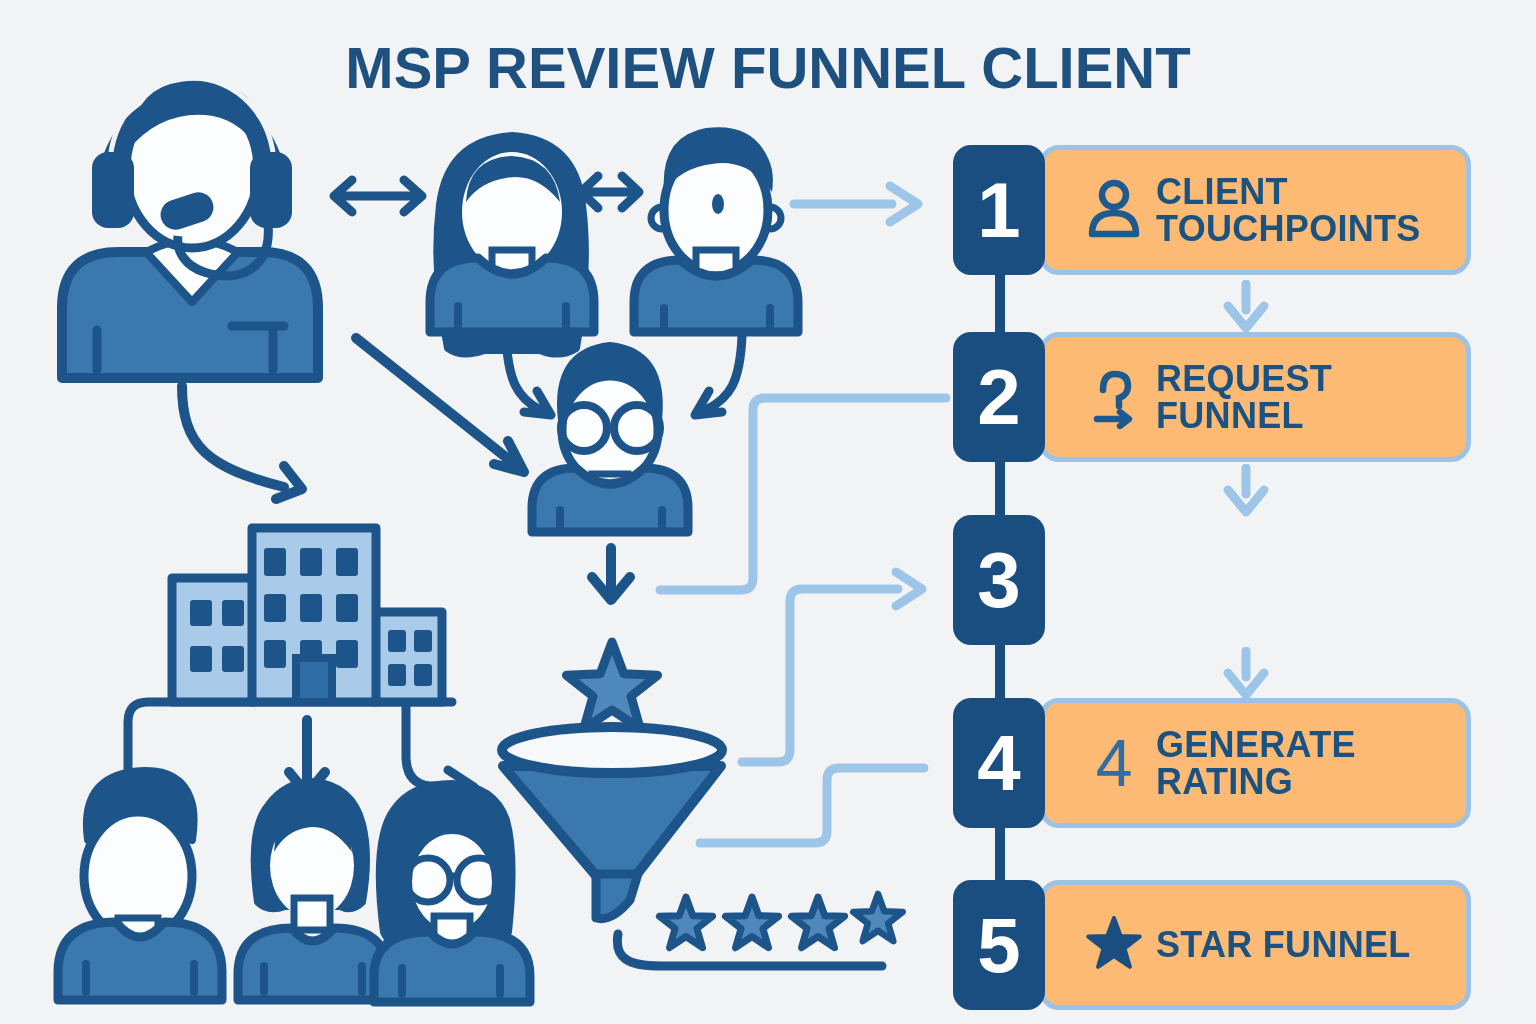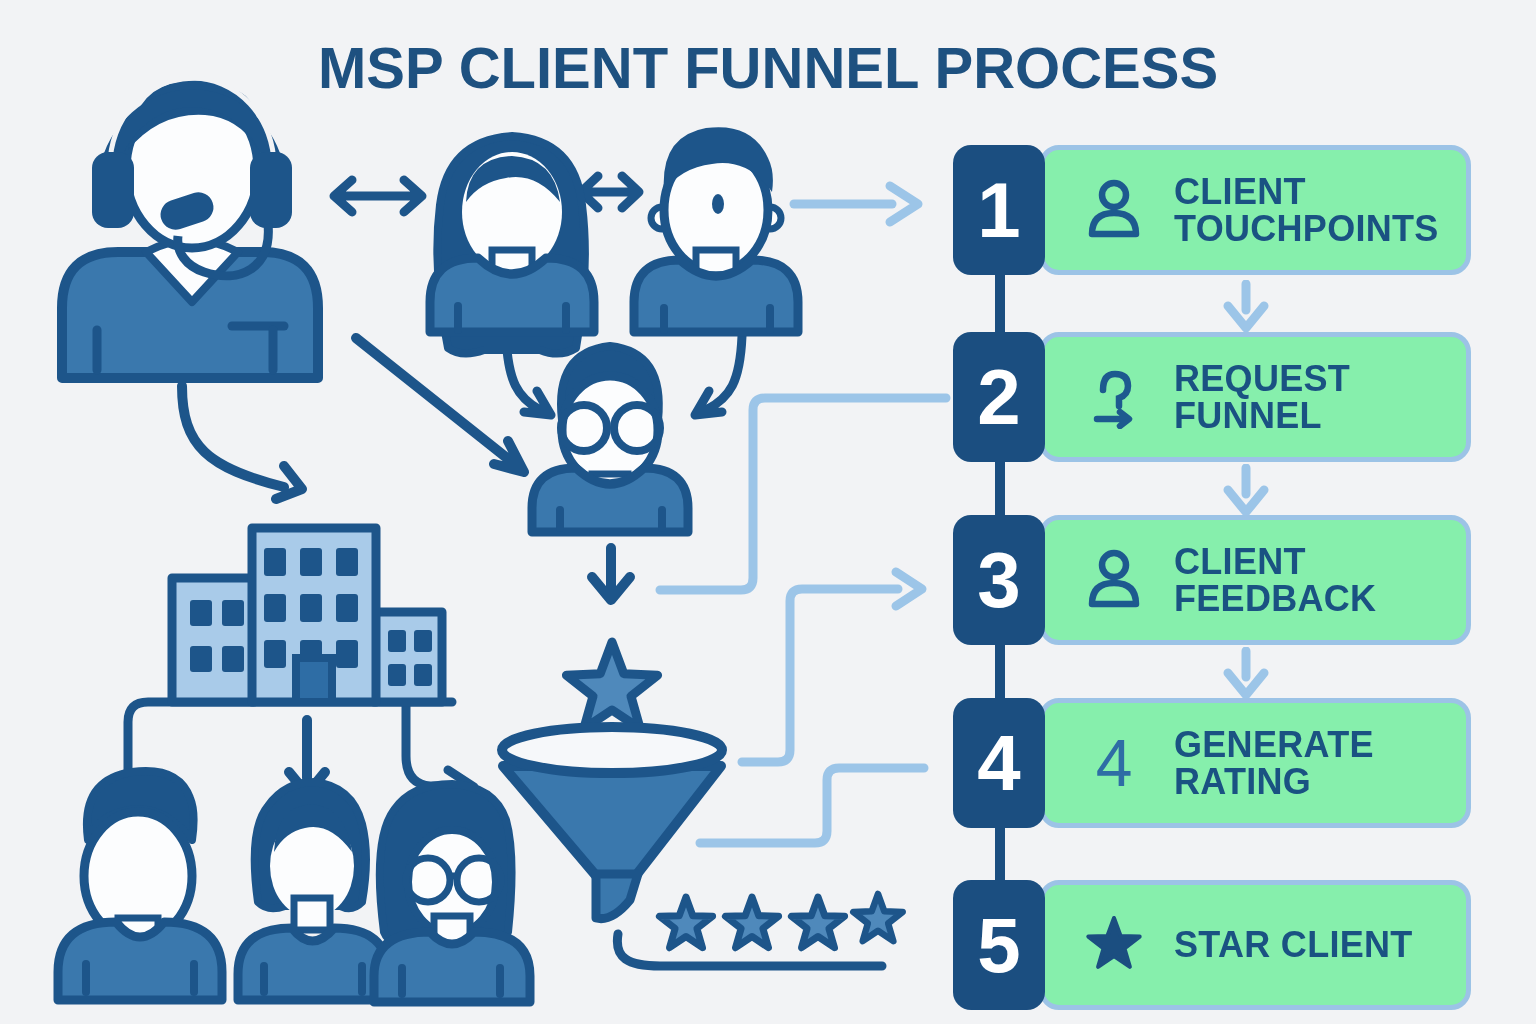--- a/index.html
+++ b/index.html
@@ -12,23 +12,23 @@
     position:absolute;top:34px;left:0;width:100%;
     text-align:center;margin:0;
     font-size:58px;font-weight:800;letter-spacing:0px;
     color:#1e5180;
   }
   .illustration{position:absolute;left:0;top:0;}
   
   .step{position:absolute;left:953px;width:518px;height:130px;}
   .step .card{
     position:absolute;left:86px;top:0;right:0;bottom:0;
-    background:#86efac;border:5px solid #9cc3e6;border-radius:20px;
+    background:#fdba74;border:5px solid #9cc3e6;border-radius:20px;
     box-sizing:border-box;display:flex;align-items:center;
-    padding-left:38px;gap:28px;
+    padding-left:38px;gap:10px;
   }
   .step .badge{
     position:absolute;left:0;top:0;width:92px;height:130px;
     background:#1b4e80;border-radius:18px;z-index:2;
     display:flex;align-items:center;justify-content:center;
     color:#ffffff;font-size:78px;font-weight:800;
   }
   .step .icon{width:64px;height:64px;flex:0 0 64px;display:flex;align-items:center;justify-content:center;}
   .step .label{
     font-size:36px;font-weight:800;line-height:1.04;
@@ -36,21 +36,21 @@
   }
   .glyph4{font-size:66px;font-weight:500;color:#2e6da5;line-height:1;}
   .connector{position:absolute;left:995px;width:10px;background:#1b4e80;}
   .gap-arrow{position:absolute;left:1223px;width:46px;height:54px;}
 </style>
 </head>
 <body>
 
 <div class="canvas">
 
-  <h1 class="title">MSP CLIENT FUNNEL PROCESS</h1>
+  <h1 class="title">MSP REVIEW FUNNEL CLIENT</h1>
 
   <svg class="illustration" width="1536" height="1024" viewBox="0 0 1536 1024" fill="none">
     <defs>
       <path id="star-sm" d="M 0,-28 L 6.8,-9.3 L 26.6,-8.7 L 10.9,3.6 L 16.5,22.7 L 0,11.5 L -16.5,22.7 L -10.9,3.6 L -26.6,-8.7 L -6.8,-9.3 Z"></path>
     </defs>
 
     <g stroke="#9cc5e8" stroke-width="9" stroke-linecap="round" stroke-linejoin="round" fill="none">
       <path d="M 794,204 H 892"></path>
       <path d="M 890,186 L 918,204 L 890,222"></path>
       <path d="M 660,590 H 741 Q 753,590 753,578 V 410 Q 753,398 765,398 H 946"></path>
@@ -226,29 +226,20 @@
         </svg>
       </span>
       <div class="label">REQUEST FUNNEL</div>
     </div>
     <div class="badge">
       <span>2</span>
     </div>
   </div>
 
   <div class="step" style="top:515px;">
-    <div class="card">
-      <span class="icon">
-        <svg width="62" height="64" viewBox="0 0 62 64">
-          <circle cx="31" cy="17" r="12" stroke="#1d5a8f" stroke-width="6.5" fill="none"></circle>
-          <path d="M 9,56 Q 9,35 31,35 Q 53,35 53,56 Z" stroke="#1d5a8f" stroke-width="6.5" fill="none" stroke-linejoin="round"></path>
-        </svg>
-      </span>
-      <div class="label">CLIENT FEEDBACK</div>
-    </div>
     <div class="badge">
       <span>3</span>
     </div>
   </div>
 
   <div class="step" style="top:698px;">
     <div class="card">
       <span class="icon">
         <span class="glyph4">4</span>
       </span>
@@ -259,20 +250,20 @@
     </div>
   </div>
 
   <div class="step" style="top:880px;">
     <div class="card">
       <span class="icon">
         <svg width="62" height="62" viewBox="-31 -31 62 62">
           <path d="M 0,-27 L 6.6,-9 L 25.7,-8.4 L 10.5,3.5 L 15.9,21.9 L 0,11.1 L -15.9,21.9 L -10.5,3.5 L -25.7,-8.4 L -6.6,-9 Z" fill="#1b4e80" stroke="#1b4e80" stroke-width="4" stroke-linejoin="round"></path>
         </svg>
       </span>
-      <div class="label">STAR CLIENT</div>
+      <div class="label">STAR FUNNEL</div>
     </div>
     <div class="badge">
       <span>5</span>
     </div>
   </div>
 
 </div>
 
 </body></html>

